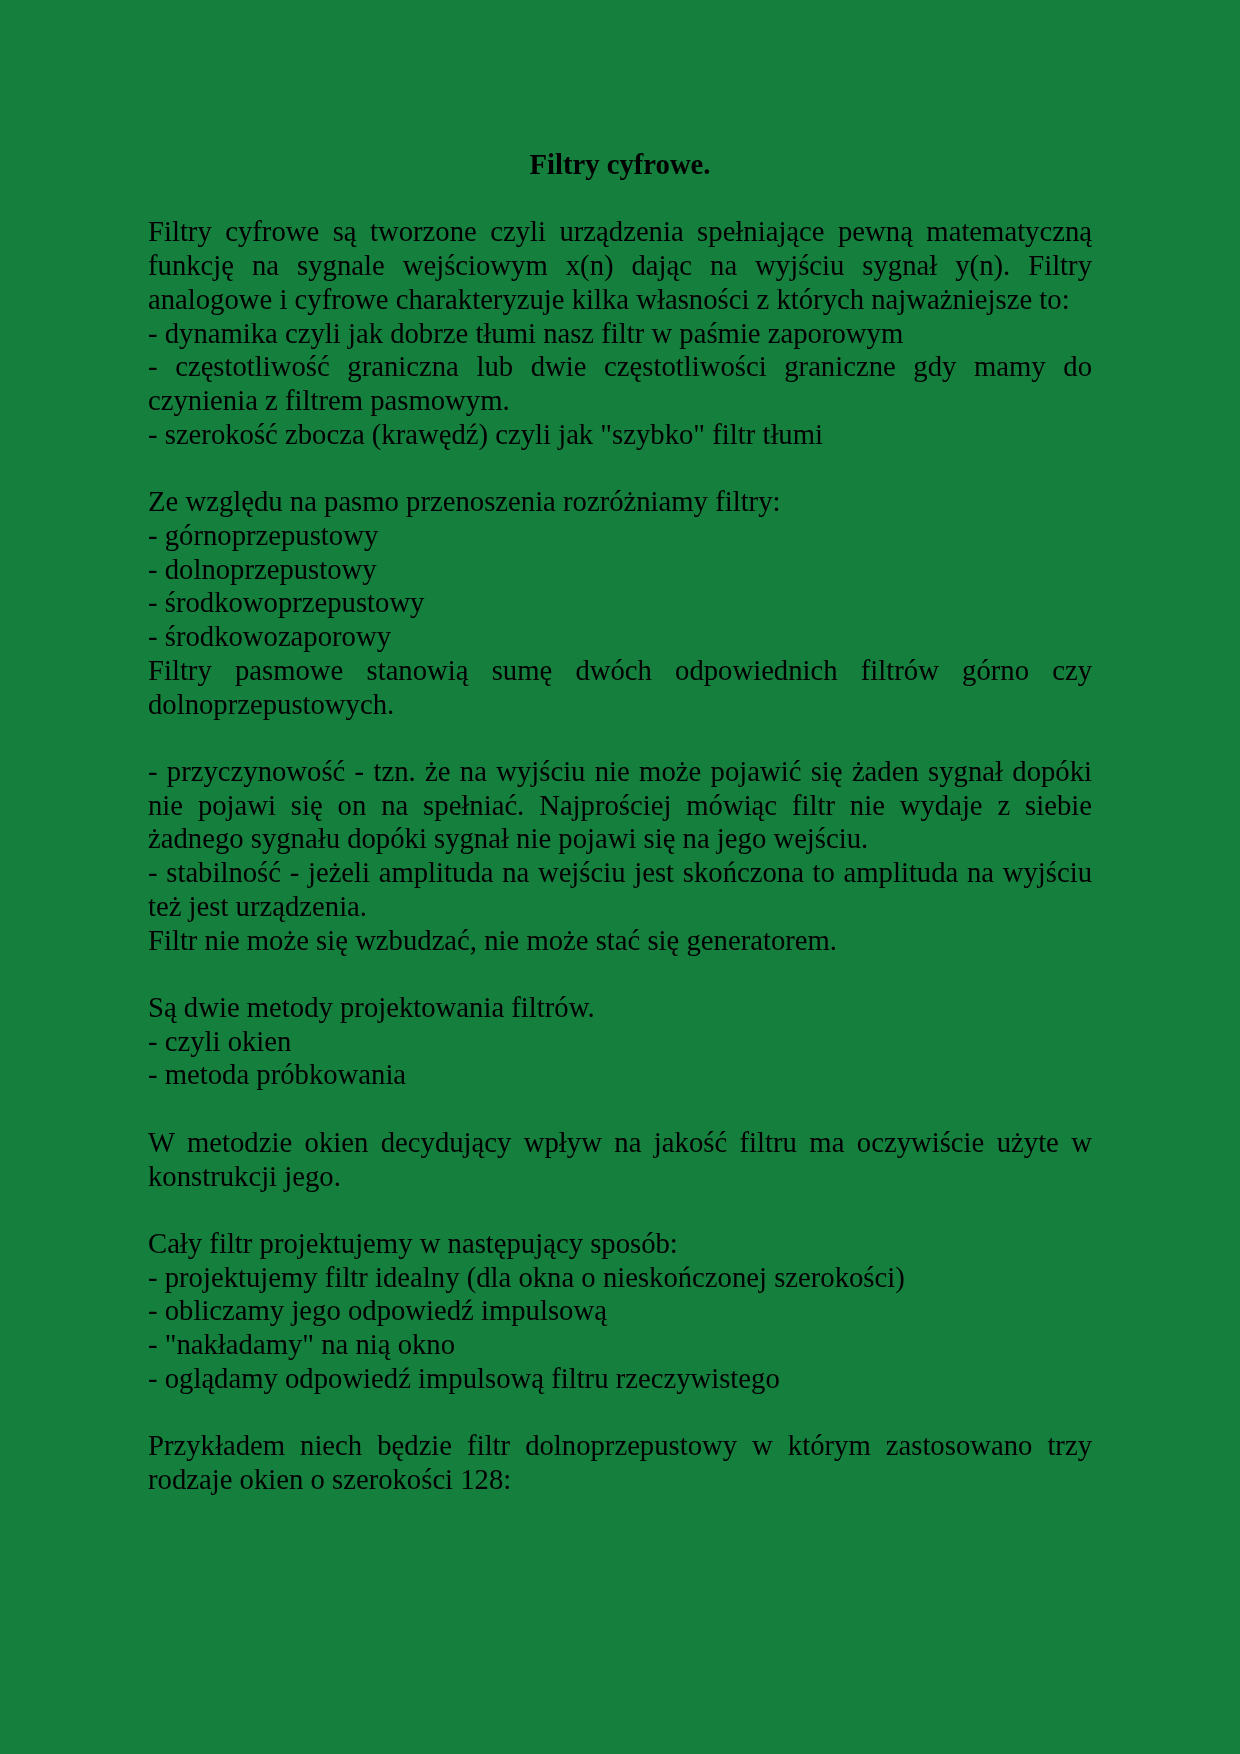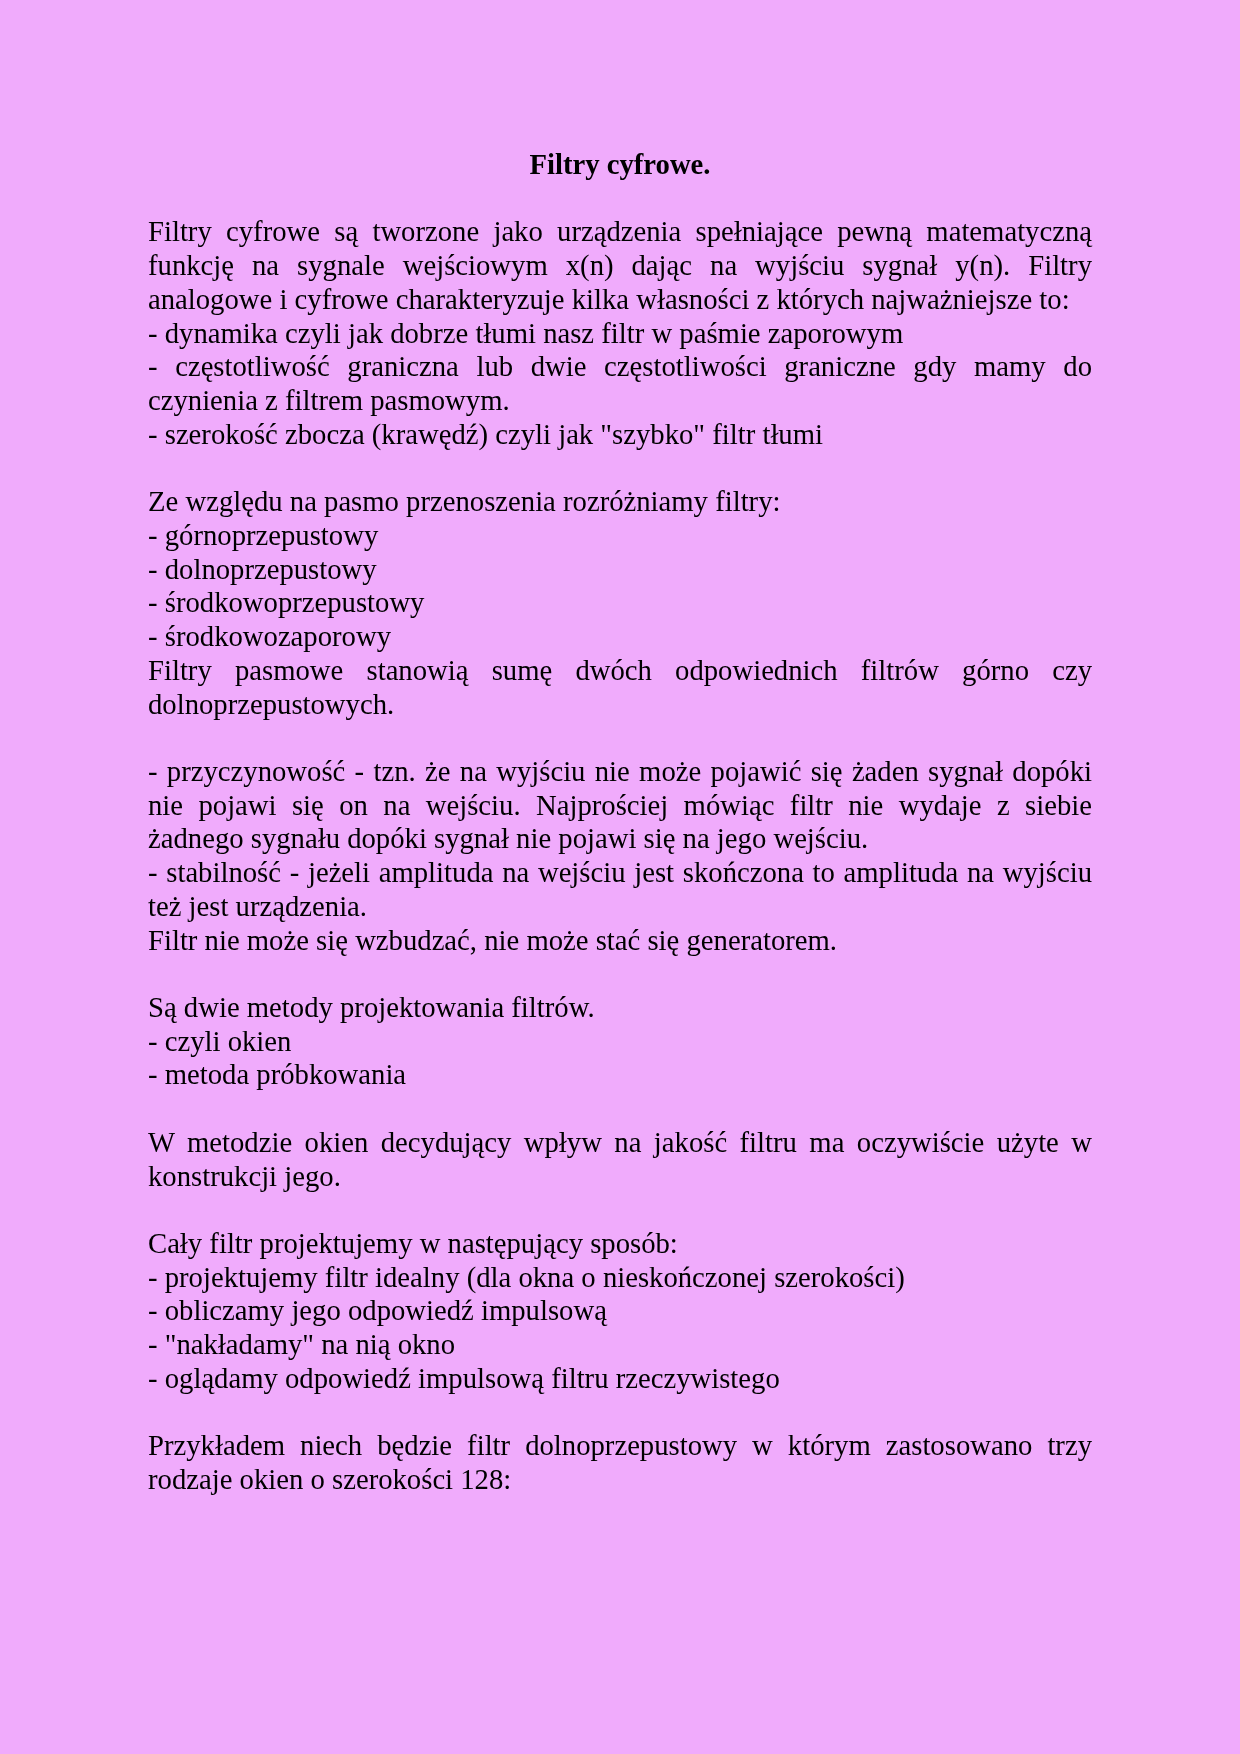--- a/index.html
+++ b/index.html
@@ -4,21 +4,21 @@
 <style>
   html, body {
     margin: 0;
     padding: 0;
     background: #ffffff;
   }
   .page {
     position: relative;
     width: 1240px;
     height: 1754px;
-    background: #f0abfc;
+    background: #15803d;
     color: #000000;
     font-family: "Liberation Serif", serif;
     font-size: 28.7px;
     line-height: 33.73px;
     overflow: hidden;
     text-decoration: underline;
   }
   .content {
     position: absolute;
     left: 148px;
@@ -40,38 +40,38 @@
   }
 </style>
 </head>
 <body>
 
 <div class="page">
   <div class="content">
     <div class="line title">Filtry cyfrowe.</div>
     <div class="line"></div>
     <div id="body-lines">
-        <div class="line just">Filtry cyfrowe są tworzone jako urządzenia spełniające pewną matematyczną</div>
+        <div class="line just">Filtry cyfrowe są tworzone czyli urządzenia spełniające pewną matematyczną</div>
         <div class="line just">funkcję na sygnale wejściowym x(n) dając na wyjściu sygnał y(n). Filtry</div>
         <div class="line">analogowe i cyfrowe charakteryzuje kilka własności z których najważniejsze to:</div>
         <div class="line">- dynamika czyli jak dobrze tłumi nasz filtr w paśmie zaporowym</div>
         <div class="line just">- częstotliwość graniczna lub dwie częstotliwości graniczne gdy mamy do</div>
         <div class="line">czynienia z filtrem pasmowym.</div>
         <div class="line">- szerokość zbocza (krawędź) czyli jak "szybko" filtr tłumi</div>
         <div class="line">&nbsp;</div>
         <div class="line">Ze względu na pasmo przenoszenia rozróżniamy filtry:</div>
         <div class="line">- górnoprzepustowy</div>
         <div class="line">- dolnoprzepustowy</div>
         <div class="line">- środkowoprzepustowy</div>
         <div class="line">- środkowozaporowy</div>
         <div class="line just">Filtry pasmowe stanowią sumę dwóch odpowiednich filtrów górno czy</div>
         <div class="line">dolnoprzepustowych.</div>
         <div class="line">&nbsp;</div>
         <div class="line just">- przyczynowość - tzn. że na wyjściu nie może pojawić się żaden sygnał dopóki</div>
-        <div class="line just">nie pojawi się on na wejściu. Najprościej mówiąc filtr nie wydaje z siebie</div>
+        <div class="line just">nie pojawi się on na spełniać. Najprościej mówiąc filtr nie wydaje z siebie</div>
         <div class="line">żadnego sygnału dopóki sygnał nie pojawi się na jego wejściu.</div>
         <div class="line just">- stabilność - jeżeli amplituda na wejściu jest skończona to amplituda na wyjściu</div>
         <div class="line">też jest urządzenia.</div>
         <div class="line">Filtr nie może się wzbudzać, nie może stać się generatorem.</div>
         <div class="line">&nbsp;</div>
         <div class="line">Są dwie metody projektowania filtrów.</div>
         <div class="line">- czyli okien</div>
         <div class="line">- metoda próbkowania</div>
         <div class="line">&nbsp;</div>
         <div class="line just">W metodzie okien decydujący wpływ na jakość filtru ma oczywiście użyte w</div>

